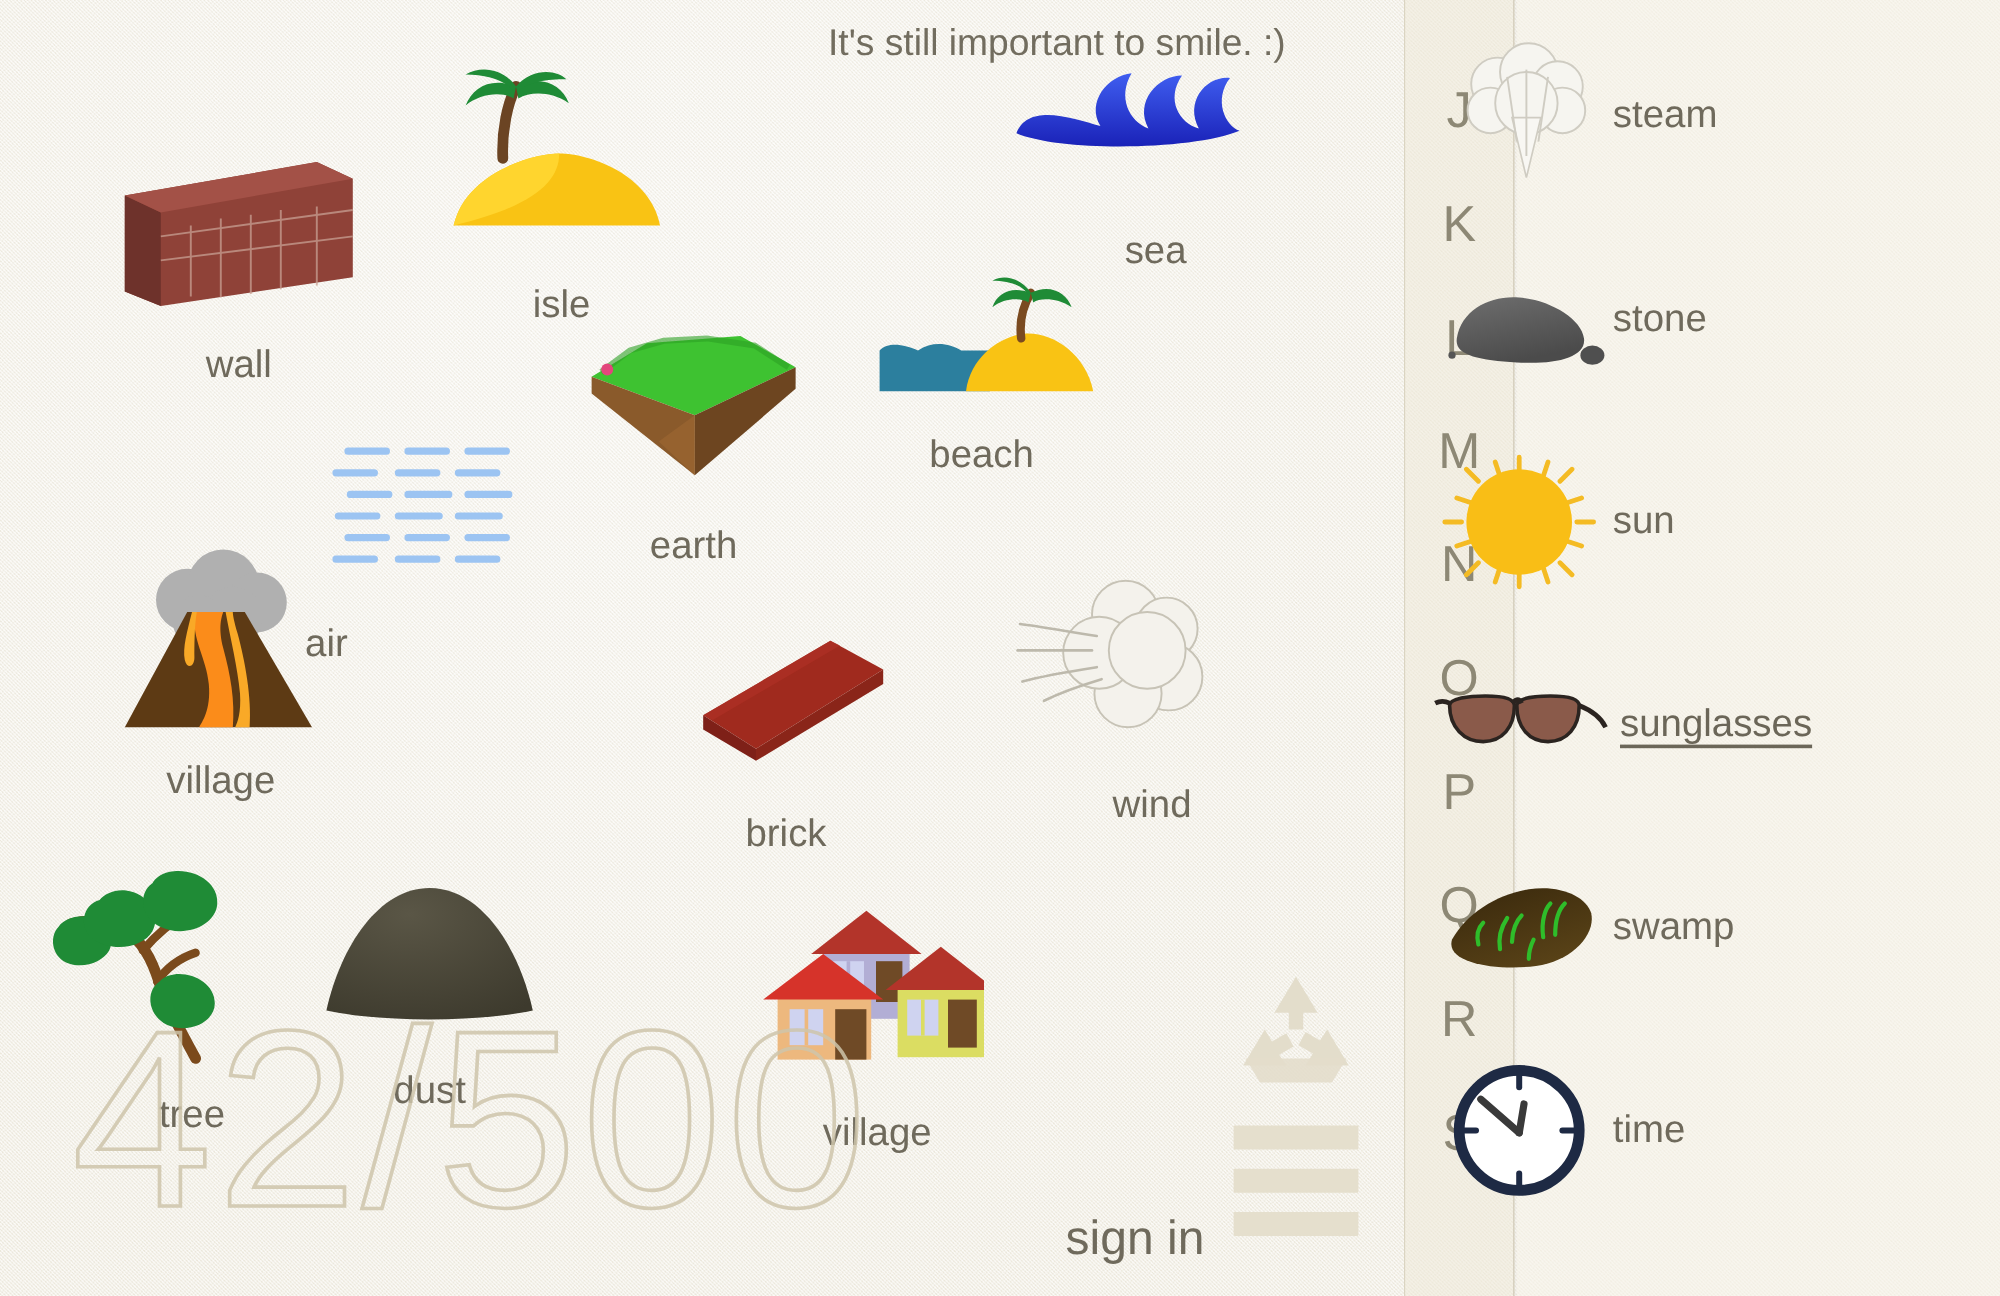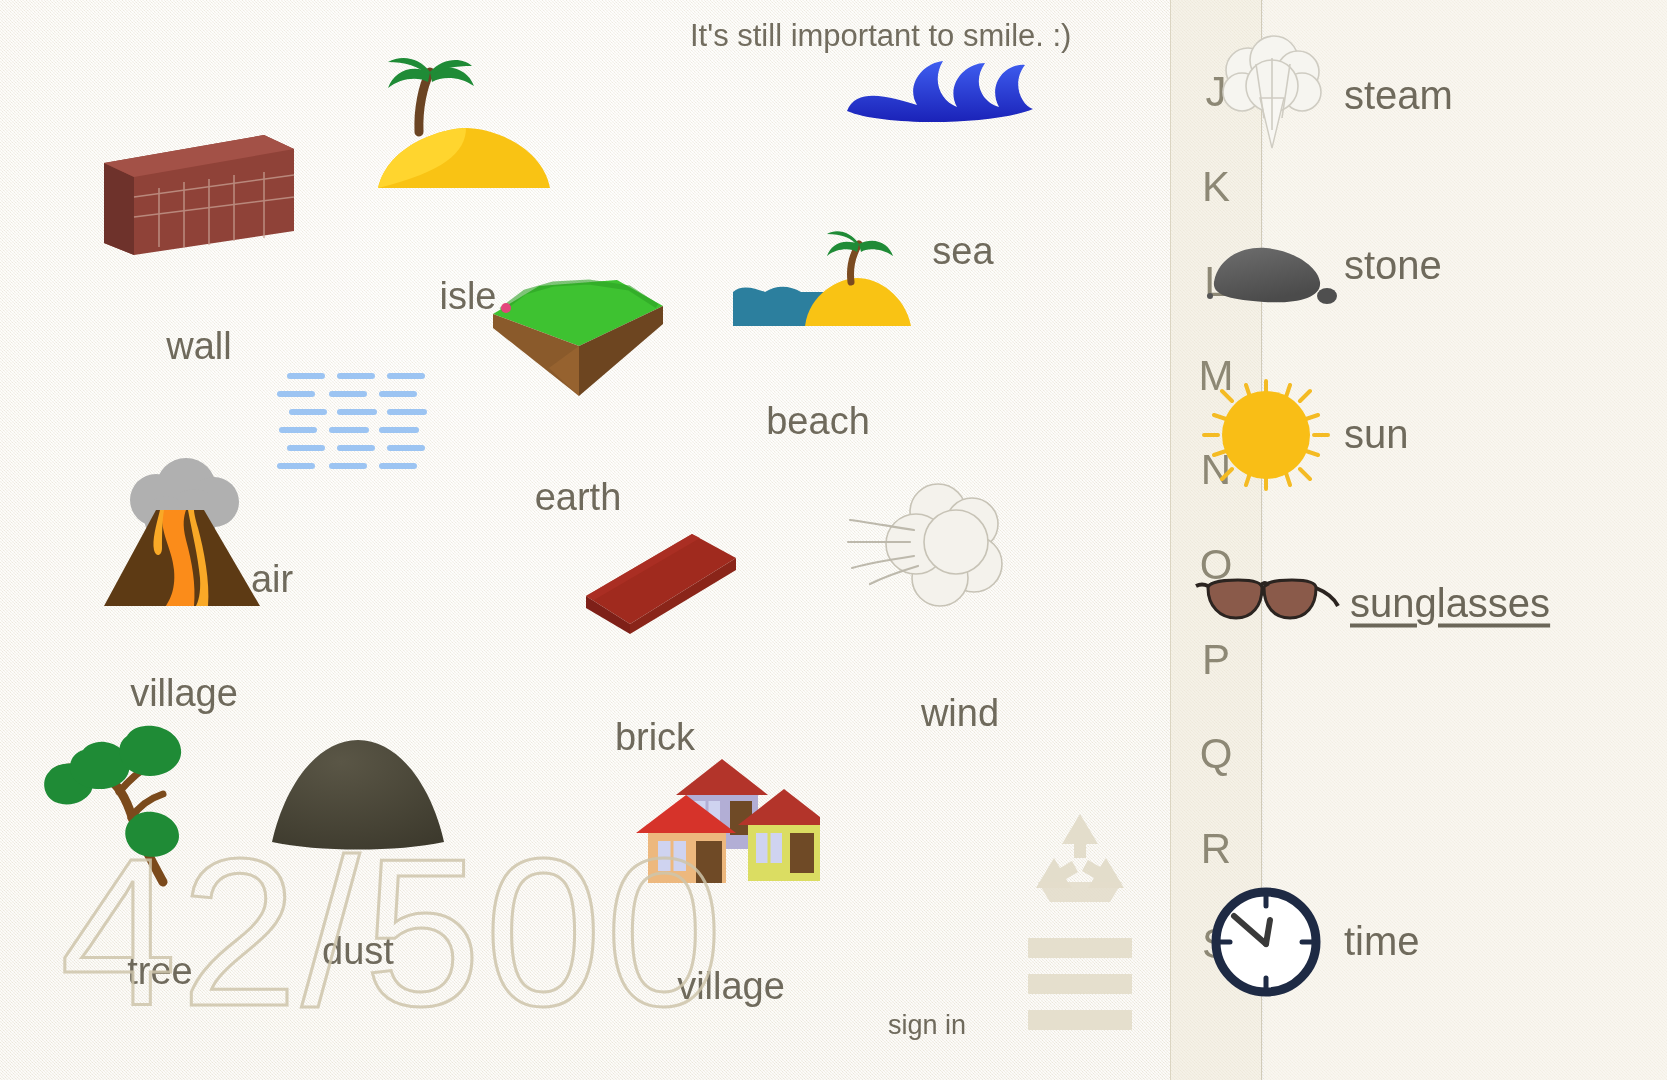--- a/index.html
+++ b/index.html
@@ -32,48 +32,48 @@
   #word-panel{position:absolute;left:1264px;top:0;width:403px;height:1080px;
     background:rgba(247,244,234,.6);}
   .tagline{
     position:absolute;left:690px;top:18px;
     font-size:31px;color:#726d5f;white-space:nowrap;
   }
   
   .item{position:absolute;}
   .item .name{
     position:absolute;left:50%;transform:translateX(-50%);
-    white-space:nowrap;color:#6f6a5c;font-size:38px;margin-top:40px;
+    white-space:nowrap;color:#6f6a5c;font-size:32px;
   }
   
   #score{
     position:absolute;left:60px;top:828px;
     font-size:210px;line-height:1;
     font-weight:400;
     color:transparent;
     -webkit-text-stroke:3px rgba(206,196,170,.85);
     letter-spacing:4px;
     user-select:none;
   }
   
-  #signin{position:absolute;left:888px;top:1010px;font-size:27px;color:#6f6a5c;}
+  #signin{position:absolute;left:888px;top:1010px;font-size:40px;color:#6f6a5c;}
   
   #recycle{position:absolute;left:1030px;top:810px;width:100px;height:100px;}
   #menu-btn{position:absolute;left:1028px;top:938px;width:104px;height:92px;}
   #menu-btn span{display:block;height:20px;margin-bottom:16px;background:#e5dfcd;border-radius:1px;}
   
   .alpha{
     position:absolute;width:90px;text-align:center;
     font-size:42px;color:#8d8875;font-weight:400;
   }
   
   .wrow{position:absolute;left:0;width:403px;height:auto;}
   .wrow .ic{position:absolute;left:-60px;top:50%;transform:translateY(-50%);width:130px;height:110px;}
   .wrow .wname{position:absolute;left:80px;top:50%;transform:translateY(-50%);
-    font-size:40px;color:#6f6a5c;white-space:nowrap;}
+    font-size:32px;color:#6f6a5c;white-space:nowrap;}
   .wrow .wname.hover{text-decoration:underline;text-underline-offset:7px;color:#6b6658;left:86px;}
   svg{display:block;overflow:visible;}
 </style>
 </head>
 <body>
 
 <div class="paper"></div>
 
 <div id="board">
 
@@ -357,20 +357,42 @@
                    M28,22 L18,12 M96,90 L106,100 M96,22 L106,12 M28,90 L18,100
                    M42,6 L46,18 M82,94 L86,106 M10,36 L22,40 M102,72 L114,76
                    M10,76 L22,72 M102,40 L114,36 M42,106 L46,94 M82,18 L86,6"></path>
         </g>
         <circle cx="62" cy="56" r="44" fill="#f9be16"></circle>
       </svg>
     </div>
     <div class="wname">sun</div>
   </div>
 
+  <div class="wrow" style="top:719px;height:106px;">
+    <div class="ic">
+      <svg width="130" height="112" viewBox="0 0 130 112">
+        <defs>
+            <linearGradient id="swg" x1="0.2" y1="0" x2="0.8" y2="1">
+          <stop offset="0" stop-color="#3b2a0d"></stop>
+              <stop offset="1" stop-color="#5b4418"></stop>
+        </linearGradient>
+          </defs>
+        <path d="M6,66 C18,44 44,28 70,24 C96,20 118,30 122,44 C126,62 106,84 76,88 C44,92 0,86 6,66Z" fill="url(#swg)"></path>
+        <g stroke="#2fbd2a" stroke-width="3.5" fill="none" stroke-linecap="round">
+          <path d="M28,70 C26,62 28,56 32,52"></path>
+          <path d="M46,74 C44,62 48,54 52,48"></path>
+          <path d="M56,68 C56,58 60,50 64,46"></path>
+          <path d="M82,64 C80,50 84,40 88,36"></path>
+          <path d="M92,62 C92,48 96,40 100,36"></path>
+          <path d="M70,82 C70,74 72,70 74,66"></path>
+        </g>
+      </svg>
+    </div>
+    <div class="wname">swamp</div>
+  </div>
 
   <div class="wrow" style="top:888px;height:106px;">
     <div class="ic">
       <svg width="130" height="112" viewBox="0 0 130 112">
         <circle cx="62" cy="56" r="50" fill="#ffffff" stroke="#1e2a44" stroke-width="9"></circle>
         <g stroke="#1e2a44" stroke-width="5" stroke-linecap="round">
           <path d="M62,8 L62,20"></path>
             <path d="M62,92 L62,104"></path>
           <path d="M14,56 L26,56"></path>
             <path d="M98,56 L110,56"></path>

